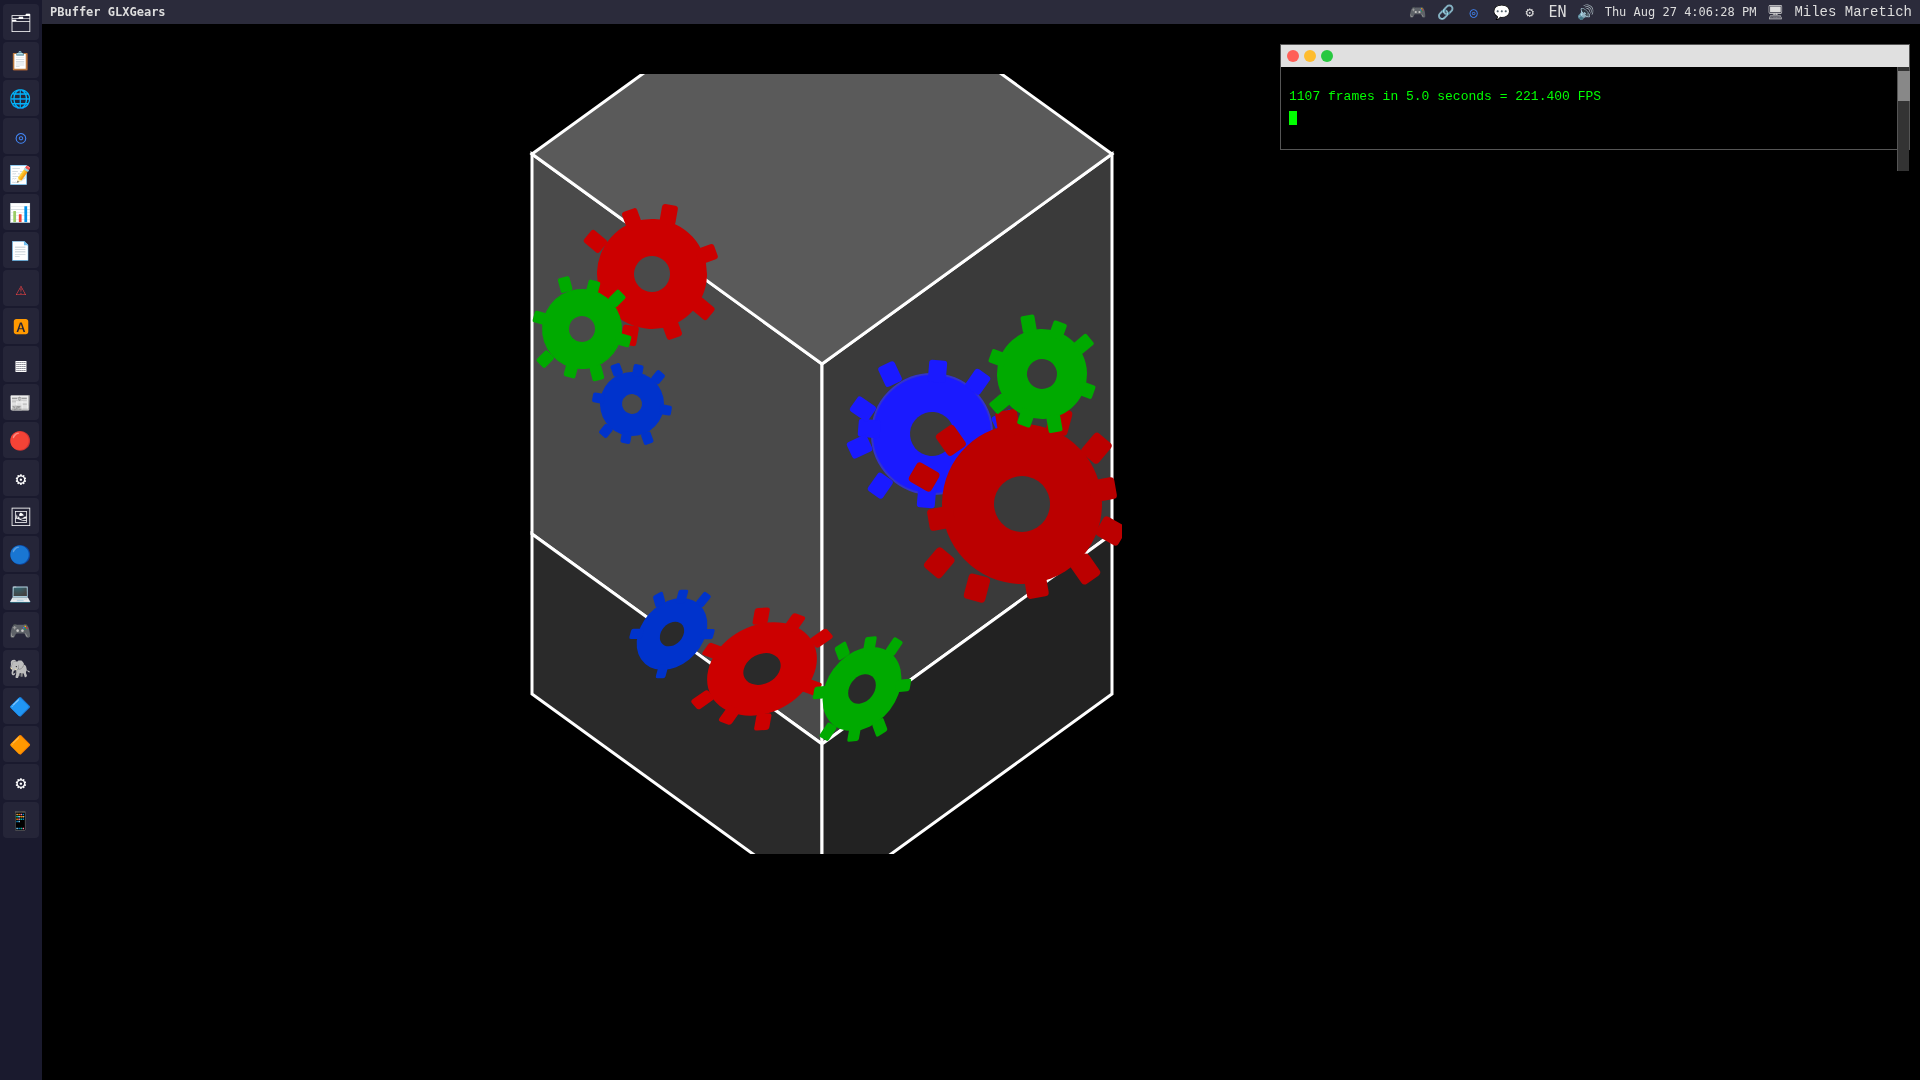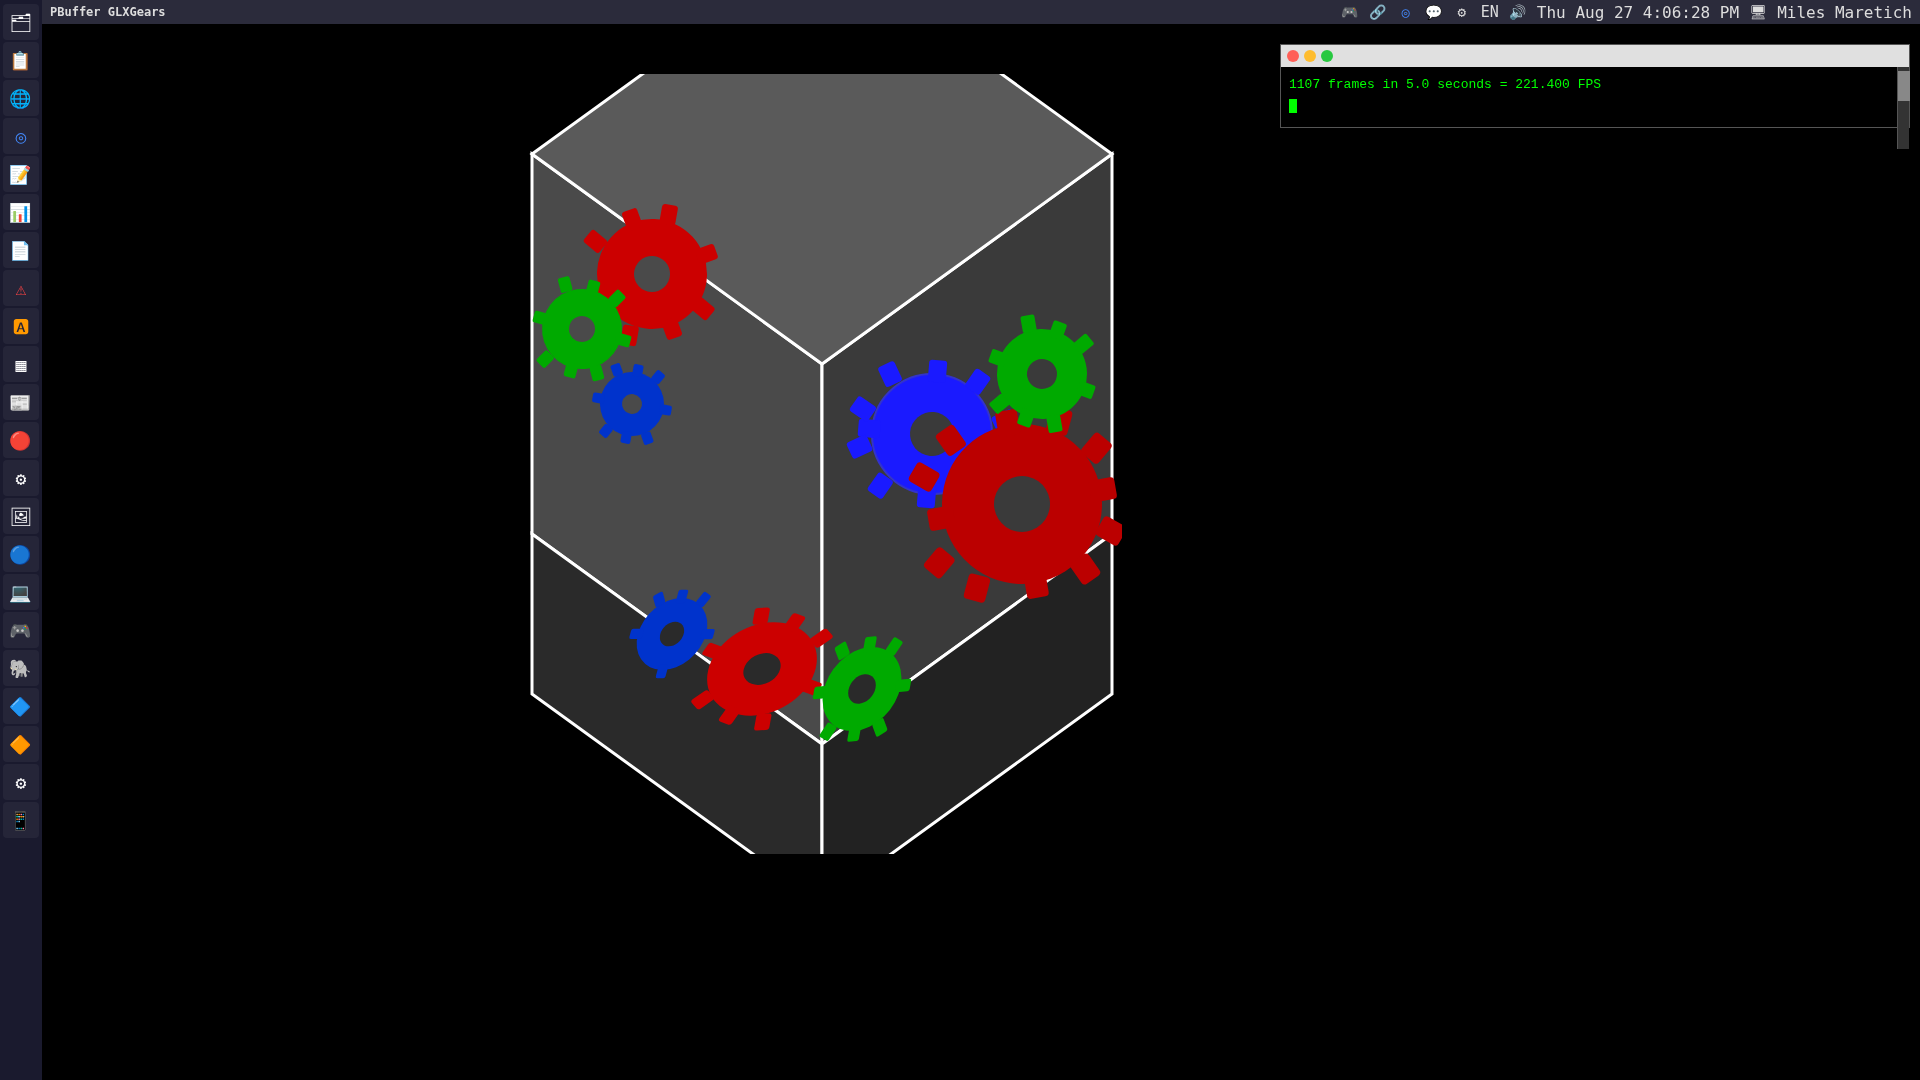--- a/index.html
+++ b/index.html
@@ -104,21 +104,21 @@
     .win-btn {
       width: 12px;
       height: 12px;
       border-radius: 50%;
       cursor: pointer;
     }
     .win-close { background: #ff5f57; }
     .win-min { background: #febc2e; }
     .win-max { background: #28c840; }
     #terminal-body {
-      padding: 8px 8px;
+      padding: 20px 8px;
       font-family: 'Courier New', monospace;
       font-size: 13px;
       color: #00ff00;
       background: #000;
       min-height: 60px;
     }
     .terminal-line {
       line-height: 1.6;
       white-space: pre;
     }
@@ -173,23 +173,23 @@
 <div id="topbar">
   <span style="font-size:12px;color:#ddd;font-weight:bold;">PBuffer GLXGears</span>
   <div id="topbar-right">
     <span class="topbar-icon">🎮</span>
     <span class="topbar-icon">🔗</span>
     <span class="topbar-icon" style="color:#4285f4;">◎</span>
     <span class="topbar-icon">💬</span>
     <span class="topbar-icon">⚙</span>
     <span style="font-size:15px;color:#ddd;">EN</span>
     <span class="topbar-icon">🔊</span>
-    <span style="font-size:16px;color:#ddd;">Thu Aug 27  4:06:28 PM</span>
+    <span style="font-size:12px;color:#ddd;">Thu Aug 27  4:06:28 PM</span>
     <span class="topbar-icon">🖥</span>
-    <span style="font-size:16px;color:#ddd;">Miles Maretich</span>
+    <span style="font-size:14px;color:#ddd;font-family:Liberation Mono, monospace;">Miles Maretich</span>
   </div>
 </div>
 
 <div id="main-content">
 
   <svg id="cube-svg" viewBox="0 0 980 780" xmlns="http://www.w3.org/2000/svg">
 
     <polygon points="390,80 390,460 680,670 680,290" fill="#4a4a4a" stroke="white" stroke-width="3"></polygon>
 
     <polygon points="680,290 680,670 970,460 970,80" fill="#3a3a3a" stroke="white" stroke-width="3"></polygon>

